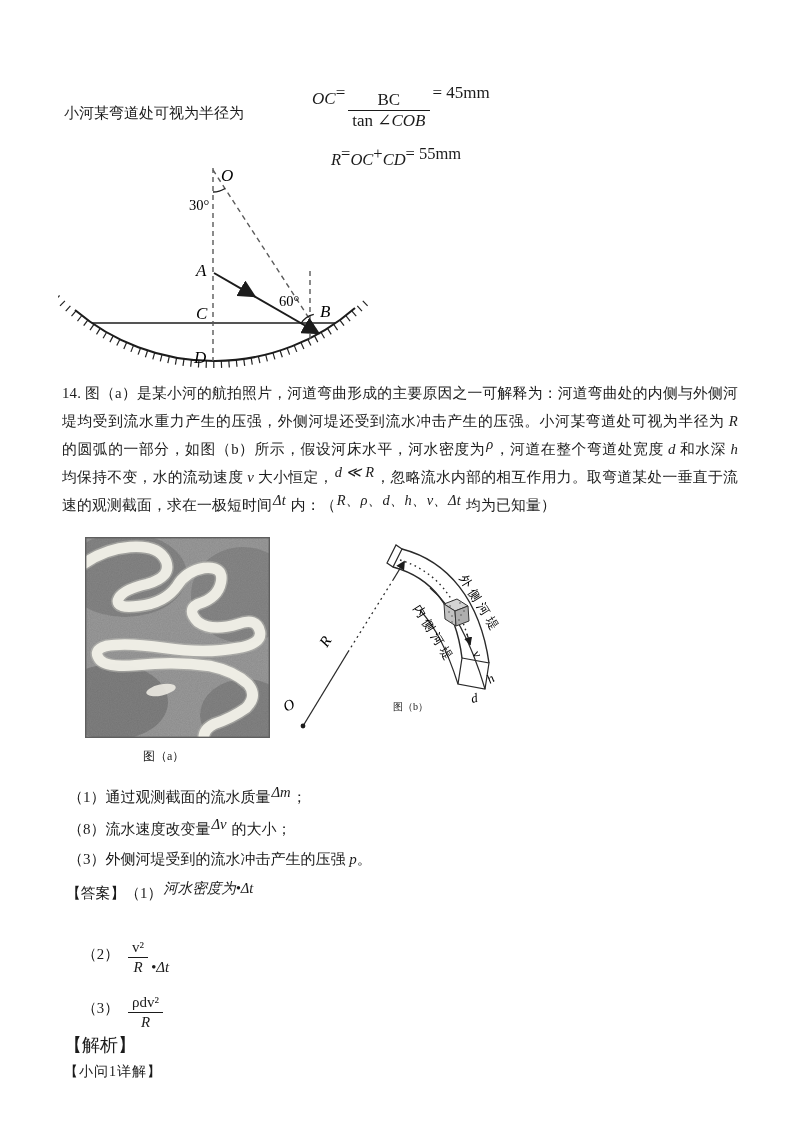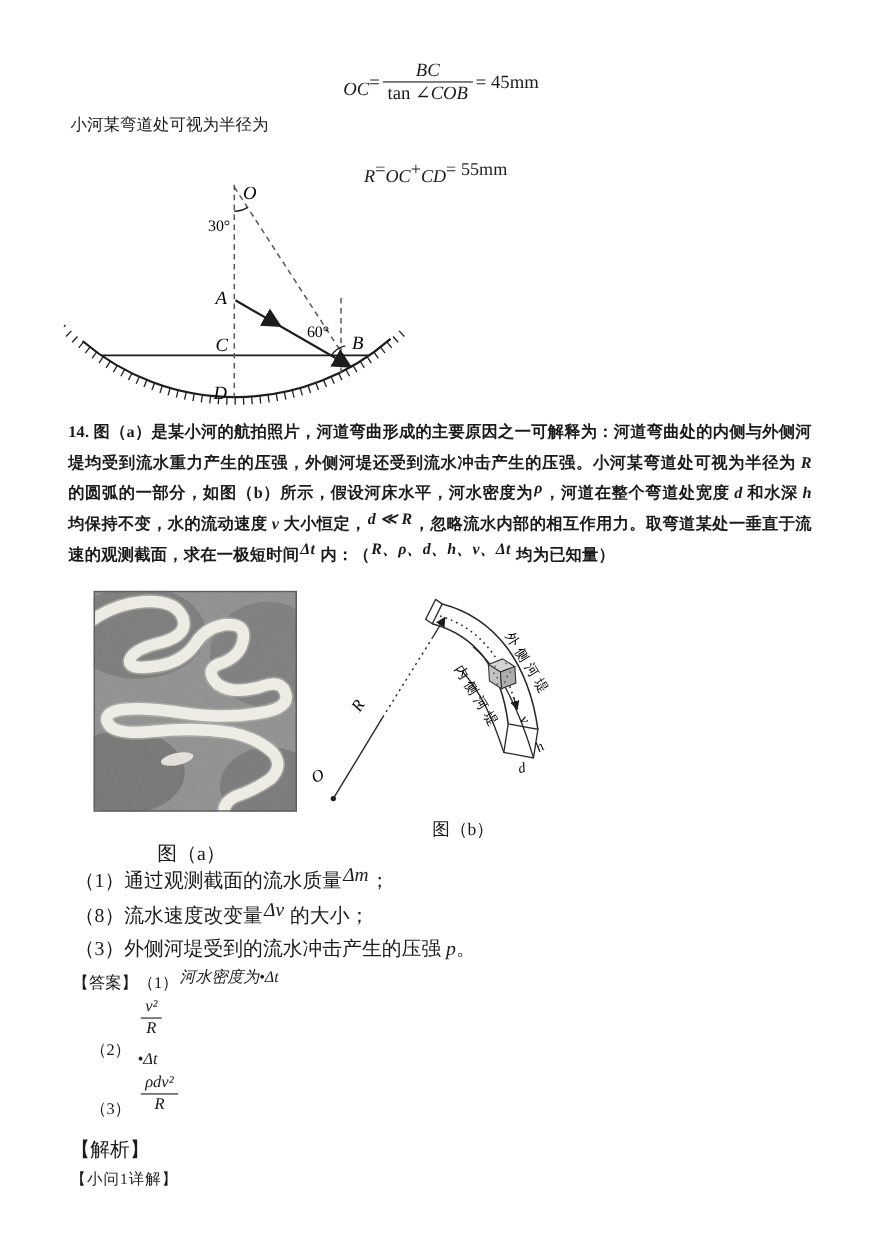--- a/index.html
+++ b/index.html
@@ -1,30 +1,30 @@
 <!DOCTYPE html>
 <html><head>
 <meta charset="utf-8">
 <style>
   html,body{margin:0;padding:0;background:#ffffff;}
   body{width:800px;height:1132px;position:relative;overflow:hidden;
        font-family:"Liberation Serif","DejaVu Serif",serif;color:#1b1b1b;}
   .abs{position:absolute;}
   
   .cnline{font-size:15px;}
-  .para{width:676px;font-size:14.8px;line-height:28px;text-align:justify;letter-spacing:0.2px;font-weight:bold;}
-  .qline{font-size:18px;}
+  .para{width:676px;font-size:14.8px;line-height:28px;text-align:justify;letter-spacing:0.2px;}
+  .qline{font-size:15px;}
   .seg-cn{font-style:normal;}
   .seg-v{font-style:italic;font-family:"Liberation Serif","DejaVu Serif",serif;margin-top:12px;}
   .seg-m{font-style:normal;font-family:"Liberation Serif","DejaVu Serif",serif;}
   .seg-vr{font-style:italic;font-family:"Liberation Serif","DejaVu Serif",serif;
           position:relative;top:-5px;font-size:0.98em;padding:0 1px;}
   
   .frac{display:inline-block;text-align:center;vertical-align:middle;margin:0 3px;}
-  .frac .fn{display:block;font-style:italic;padding:0 4px 1px 4px;line-height:1.05;}
+  .frac .fn{display:block;padding:0 4px 1px 4px;line-height:1.05;margin-top:36px;}
   .frac .fd{display:block;border-top:1.5px solid #1b1b1b;padding:1px 4px 0 4px;line-height:1.1;}
   .frac .fd .dpre{font-style:normal;margin-top:31px;}
   .frac .fd .dit{font-style:italic;}
   .formula{font-size:17px;display:flex;align-items:center;}
   .formula2{font-size:16.5px;}
   .ansline{display:flex;align-items:center;gap:6px;font-size:15px;}
   .ansline .numlab{align-self:flex-end;padding-bottom:2px;font-size:14.8px;}
   .ansrow1{font-size:14.8px;}
   svg text{font-family:"Liberation Serif","DejaVu Serif",serif;}
   .hatch line{stroke:#222;stroke-width:1.2;}
@@ -185,32 +185,32 @@
 
   <text x="286" y="712" font-size="15" font-style="italic" transform="rotate(-25 286 712)">O</text>
   <text x="327" y="648" font-size="15" font-style="italic" transform="rotate(-57 327 648)">R</text>
   <text x="459" y="578" font-size="12.5" letter-spacing="4" transform="rotate(58 459 578)">外侧河堤</text>
   <text x="413" y="608" font-size="12.5" letter-spacing="4" transform="rotate(58 413 608)">内侧河堤</text>
   <text x="472" y="654" font-size="13" font-style="italic" transform="rotate(55 472 654)">v</text>
   <text x="490" y="684" font-size="13" font-style="italic" transform="rotate(-32 490 684)">h</text>
   <text x="472" y="703" font-size="13" font-style="italic" transform="rotate(-12 472 703)">d</text>
 </svg>
 
-<div class="abs" style="left:143px;top:764px;font-size:18px;">图（a）</div>
-<div class="abs" style="left:393px;top:744px;font-size:16px;">图（b）</div>
+<div class="abs" style="left:143px;top:748px;font-size:12px;">图（a）</div>
+<div class="abs" style="left:393px;top:700px;font-size:10px;">图（b）</div>
 
 <div class="abs qline" style="left:68px;top:788px;"><span class="seg-cn">（1）通过观测截面的流水质量</span><span class="seg-vr">Δm</span><span class="seg-cn">；</span></div>
 <div class="abs qline" style="left:68px;top:820px;"><span class="seg-cn">（8）流水速度改变量</span><span class="seg-vr">Δv</span><span class="seg-cn"> 的大小；</span></div>
 <div class="abs qline" style="left:68px;top:850px;"><span class="seg-cn">（3）外侧河堤受到的流水冲击产生的压强 </span><span class="seg-v">p</span><span class="seg-cn">。</span></div>
 
 <div class="abs ansrow1" style="left:66px;top:884px;"><span class="seg-cn">【答案】（1）</span><span class="seg-vr">河水密度为•Δt</span></div>
 
 <div class="abs ansline" style="left:82px;top:914px;height:52px;">
   <span class="numlab">（2）</span>
-  <span style="display:flex;align-items:flex-start;flex-direction:column;">
+  <span style="display:flex;align-items:flex-end;">
       <span class="frac">
         <span class="fn">v²</span>
         <span class="fd"><span class="dit">R</span></span>
       </span>
       <span class="seg-v">•Δt</span>
     </span>
 </div>
 
 <div class="abs ansline" style="left:82px;top:970px;height:50px;">
   <span class="numlab">（3）</span>

